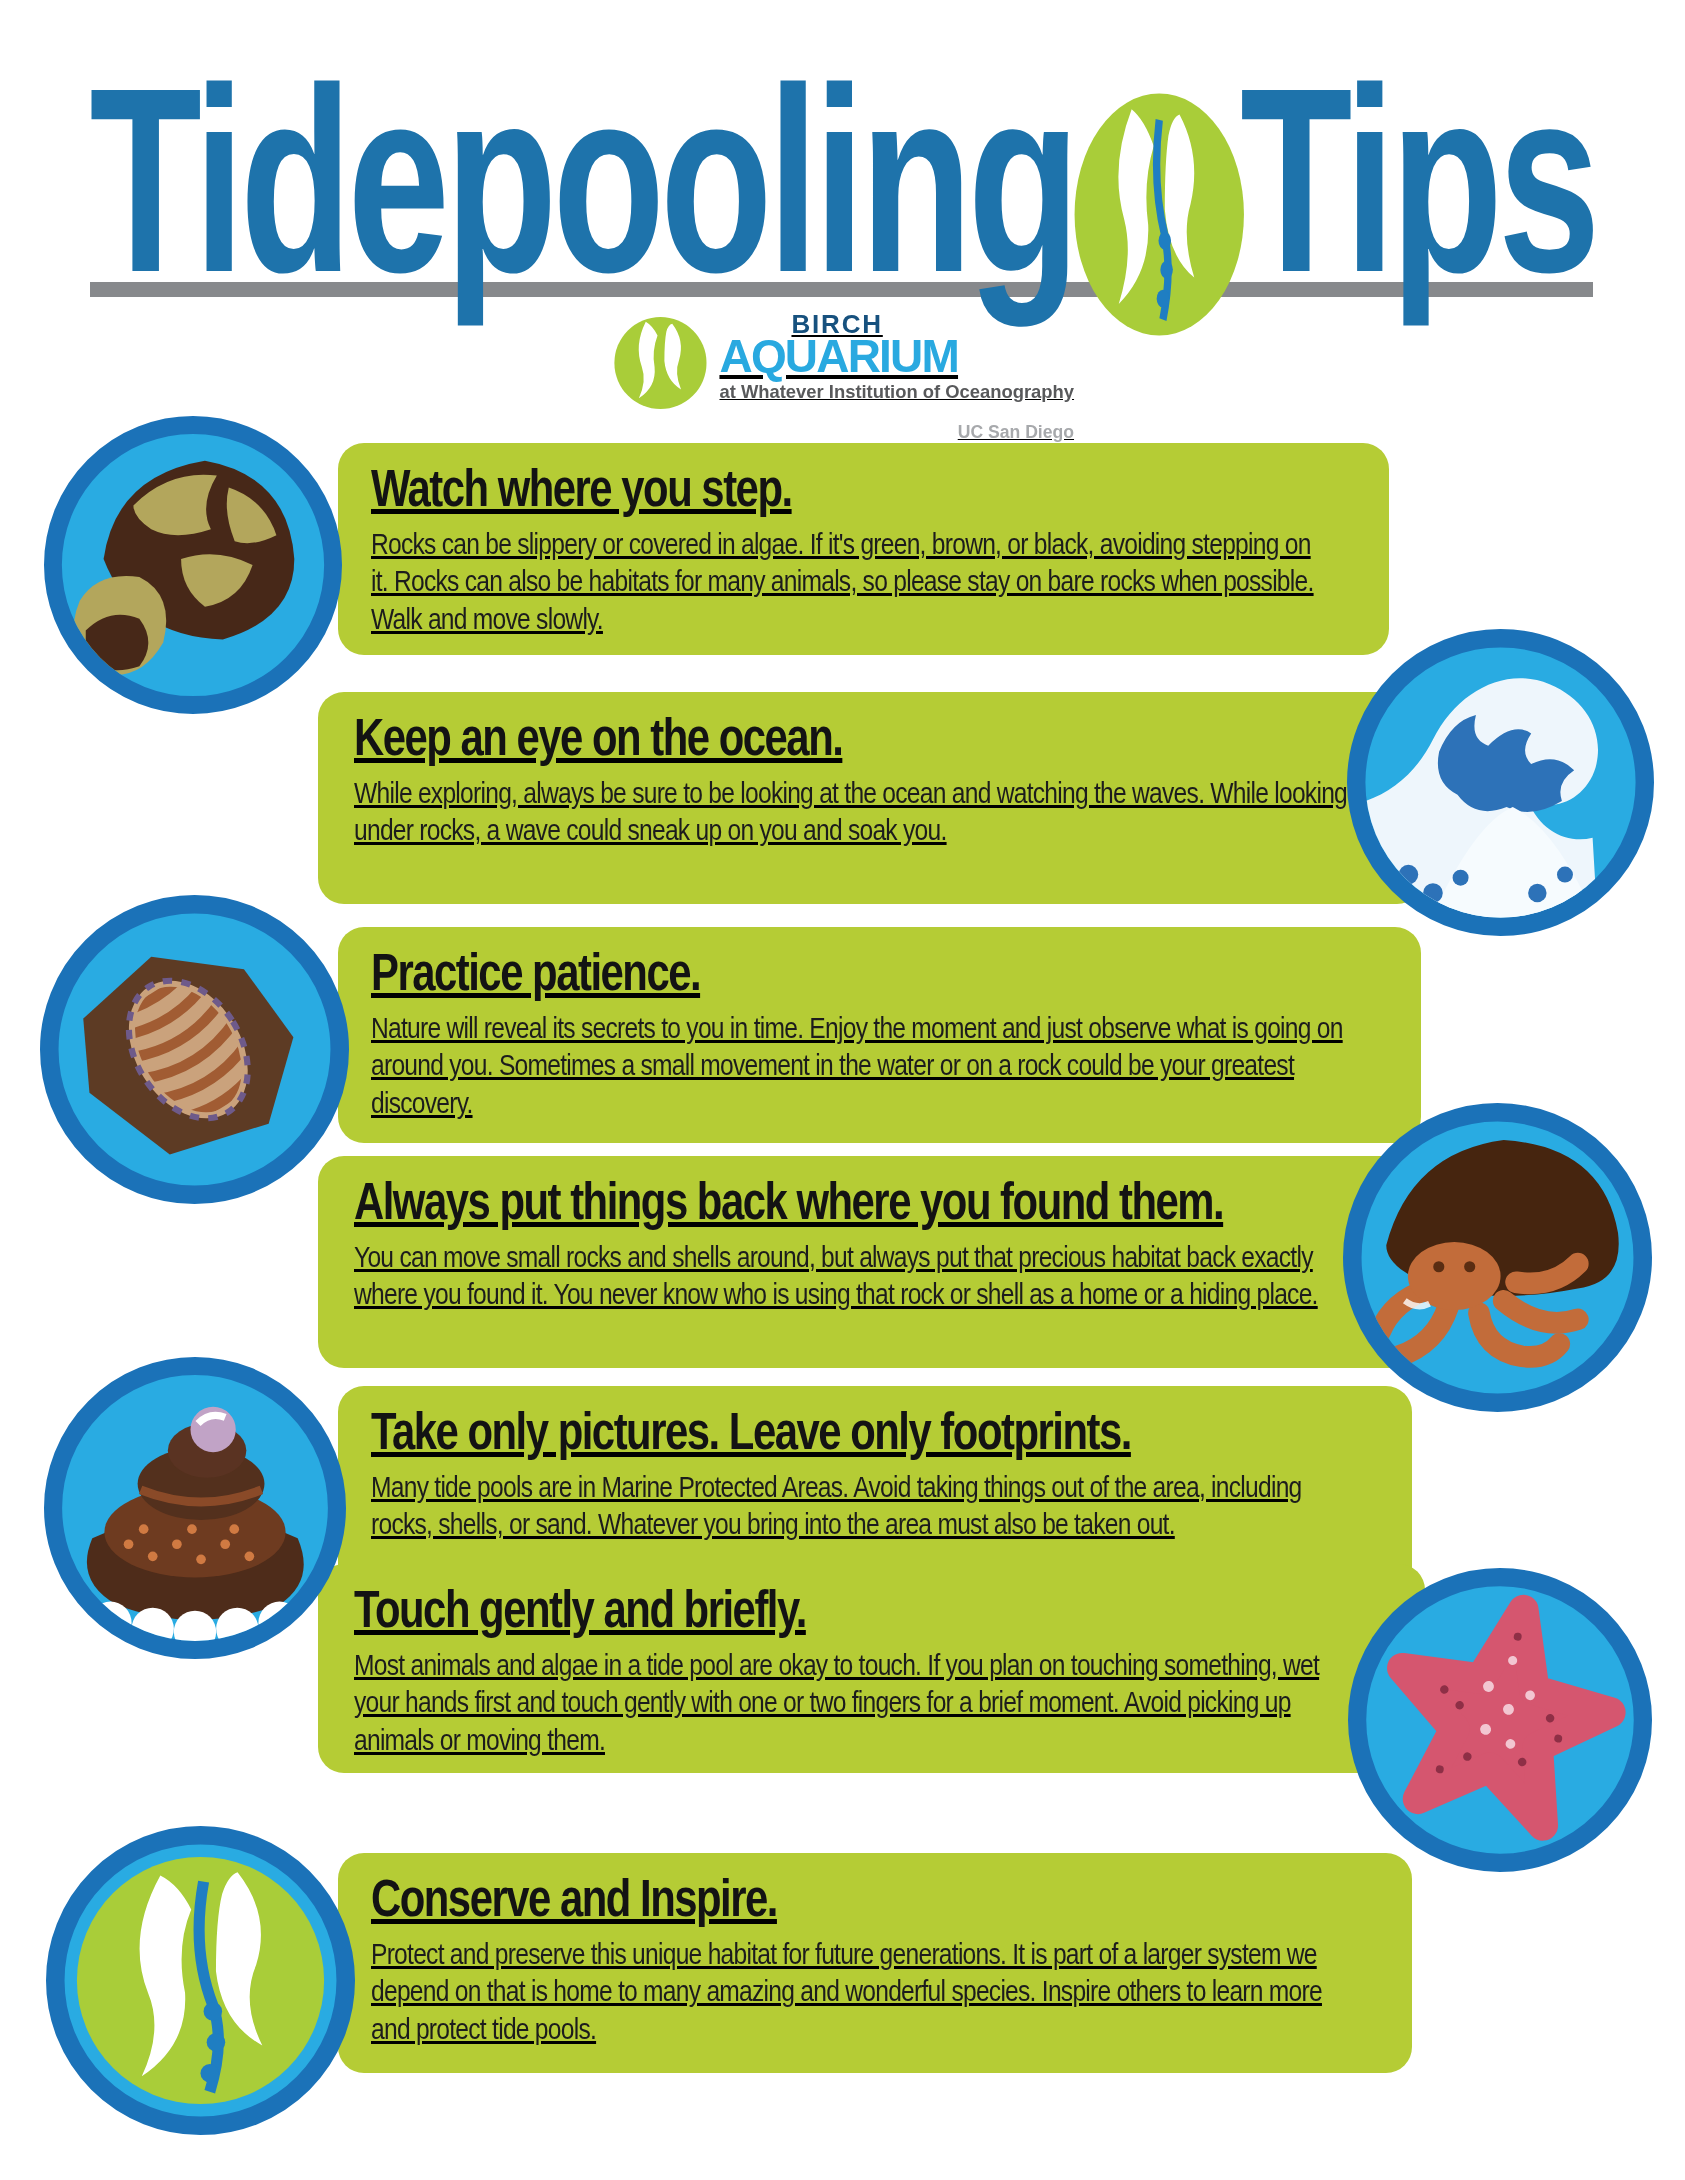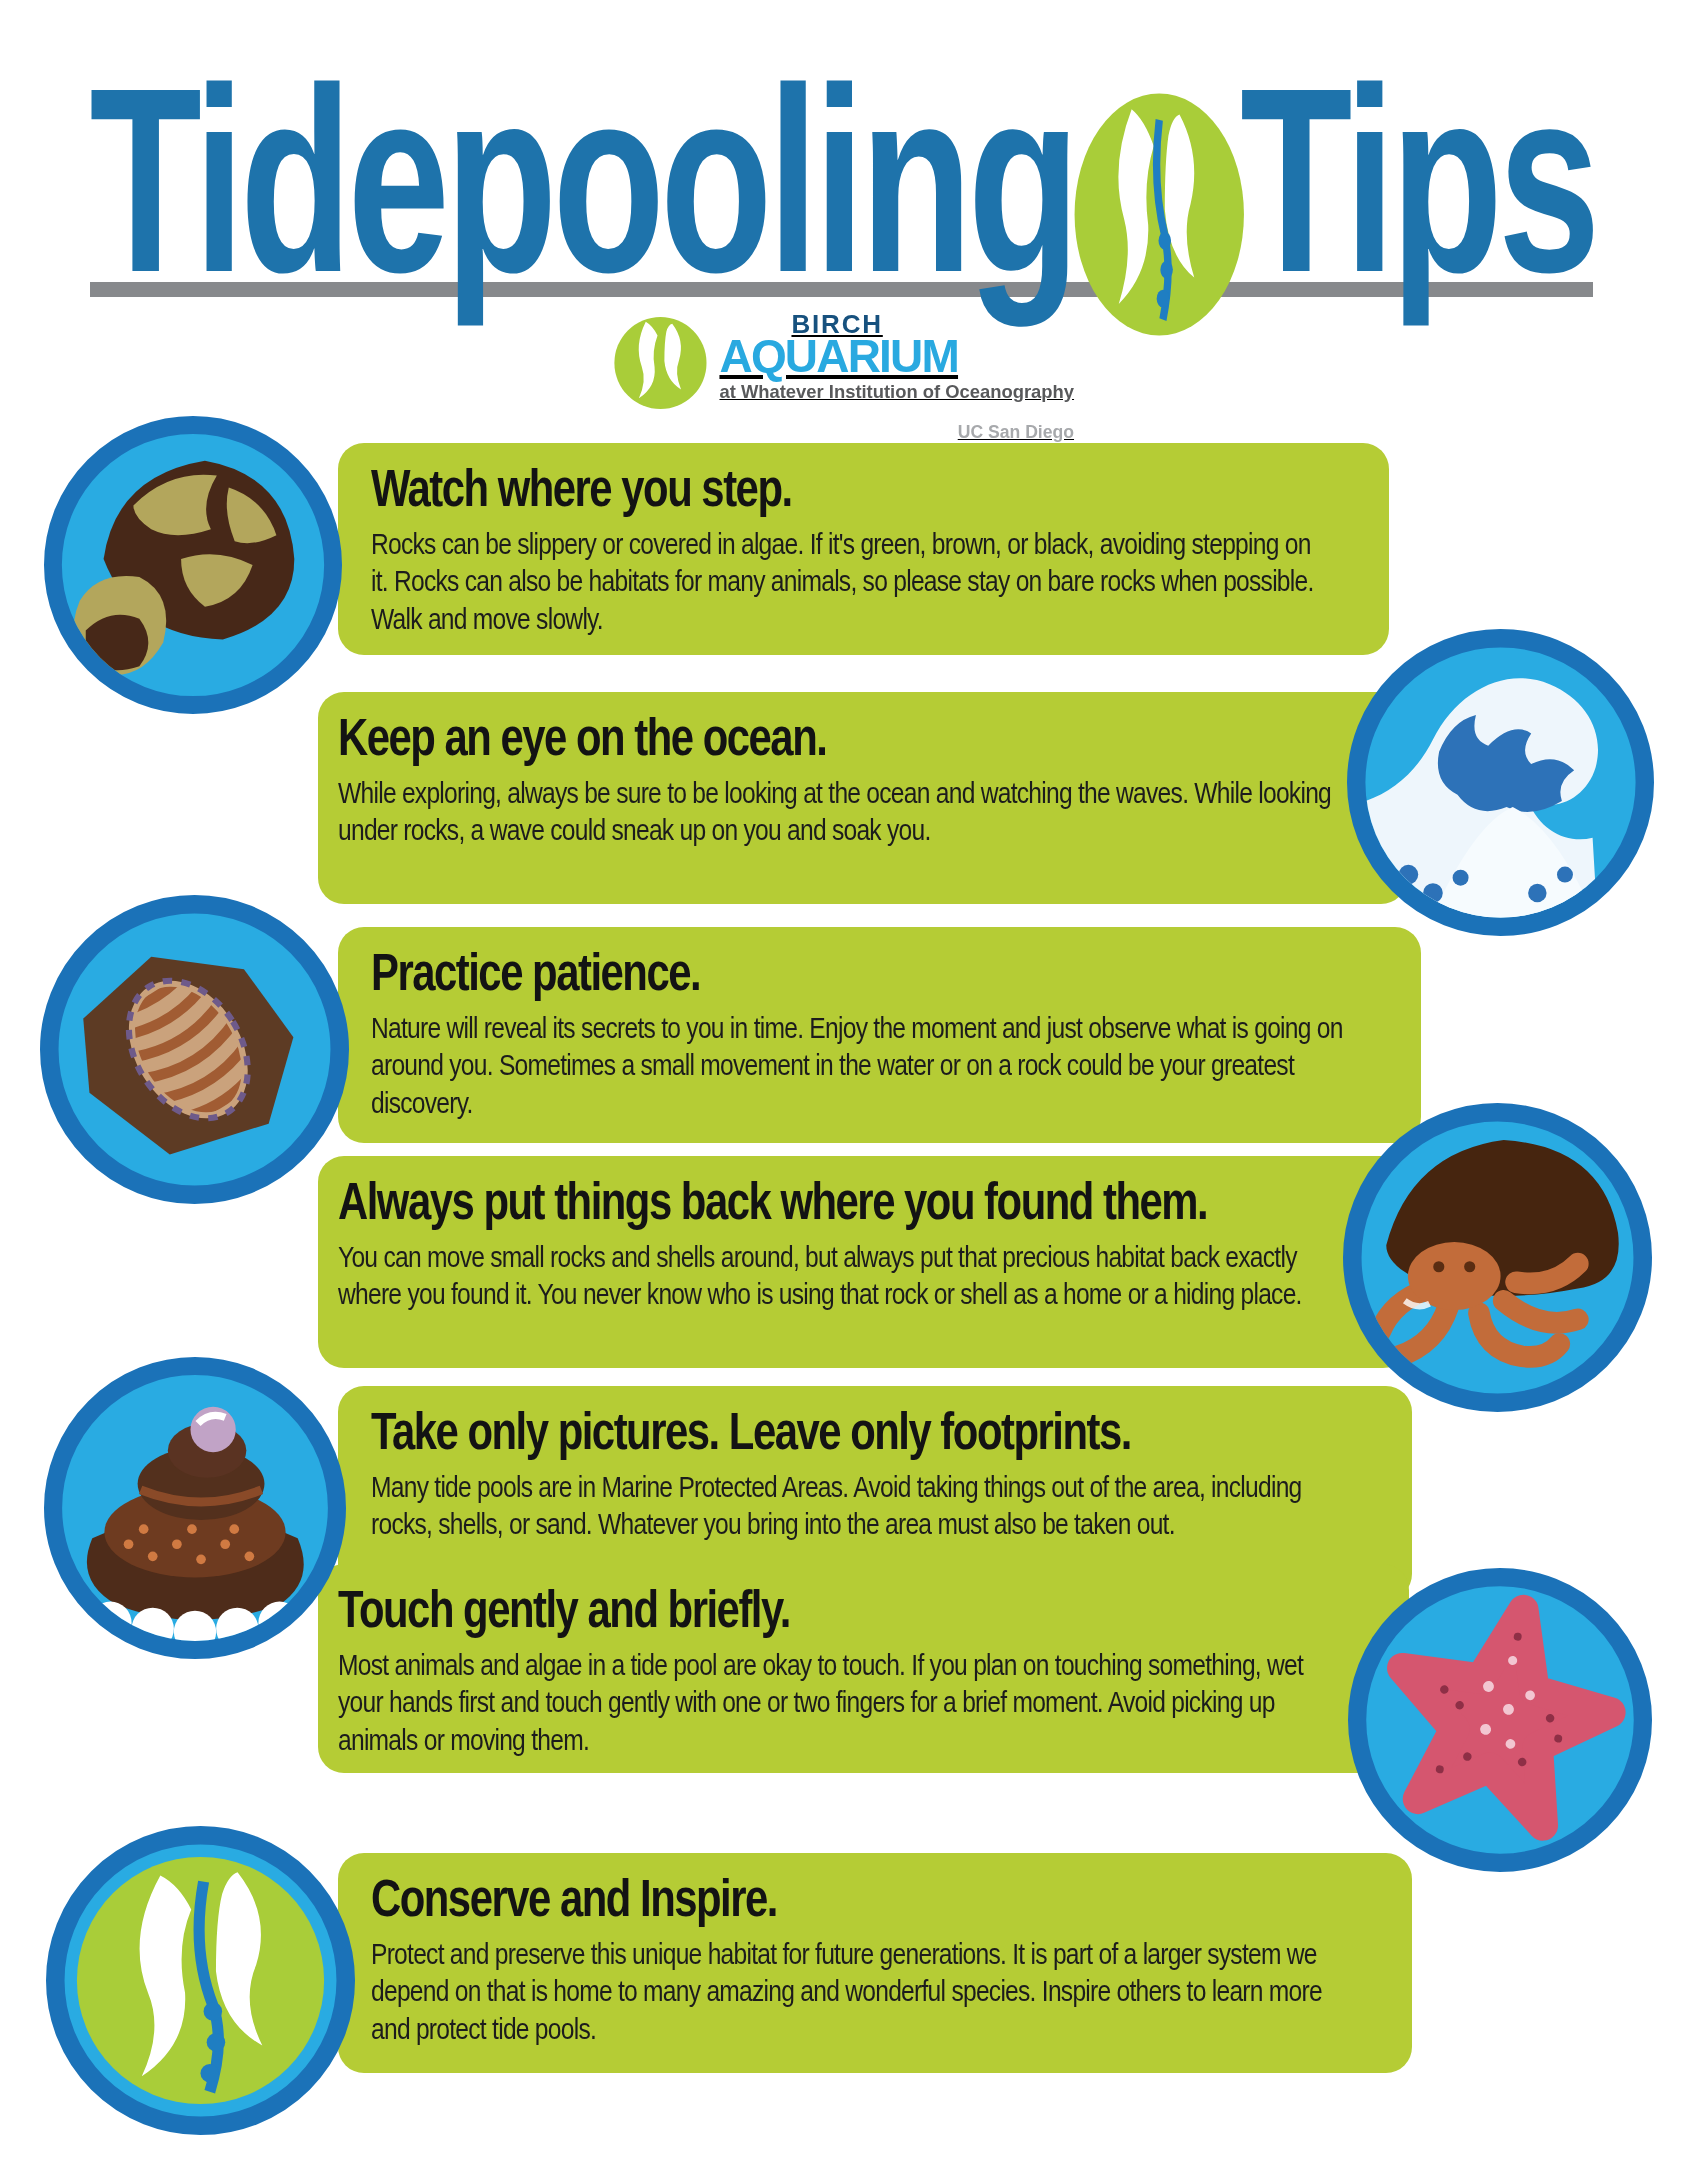--- a/index.html
+++ b/index.html
@@ -26,24 +26,24 @@
     display:flex;align-items:flex-start;z-index:2;
   }
   .logo-kelp{width:98px;height:98px;margin-top:5.3px;}
   .logo-text{margin-left:10.5px;text-decoration:underline;}
   .brand-top{font-size:26px;font-weight:bold;color:#17517e;letter-spacing:1.8px;margin-left:72px;}
   .brand-main{font-size:46px;font-weight:bold;color:#29a9e0;letter-spacing:-1.8px;line-height:1;margin-top:-7px;}
   .tagline{font-size:18.4px;font-weight:bold;color:#58595b;text-align:right;margin-top:1.8px;}
   .ucsd{font-size:17.6px;font-weight:bold;color:#a7a9ac;text-align:right;margin-top:19px;}
   
   .tip-box{
-    position:absolute;background:#b5cc35;border-radius:26px;z-index:1;overflow:visible;
+    position:absolute;background:#b5cc35;border-radius:26px;z-index:1;overflow:visible;text-decoration:underline;
   }
   .tip-box.pad-left{padding-left:33px;}
-  .tip-box.pad-right{padding-left:20px;}
+  .tip-box.pad-right{padding-left:36px;}
   .tip-inner{
     transform:scaleX(0.82);transform-origin:left top;width:117%;
     padding-top:19.3px;padding-right:26px;box-sizing:border-box;
   }
   .tip-inner h2{
     margin:0 0 8.8px 0;font-size:51px;font-weight:bold;color:#131313;
     letter-spacing:-1.8px;line-height:1.05;
   }
   .tip-inner p{
     margin:0;font-size:30px;color:#1c1c1c;line-height:1.26;letter-spacing:-0.9px;

